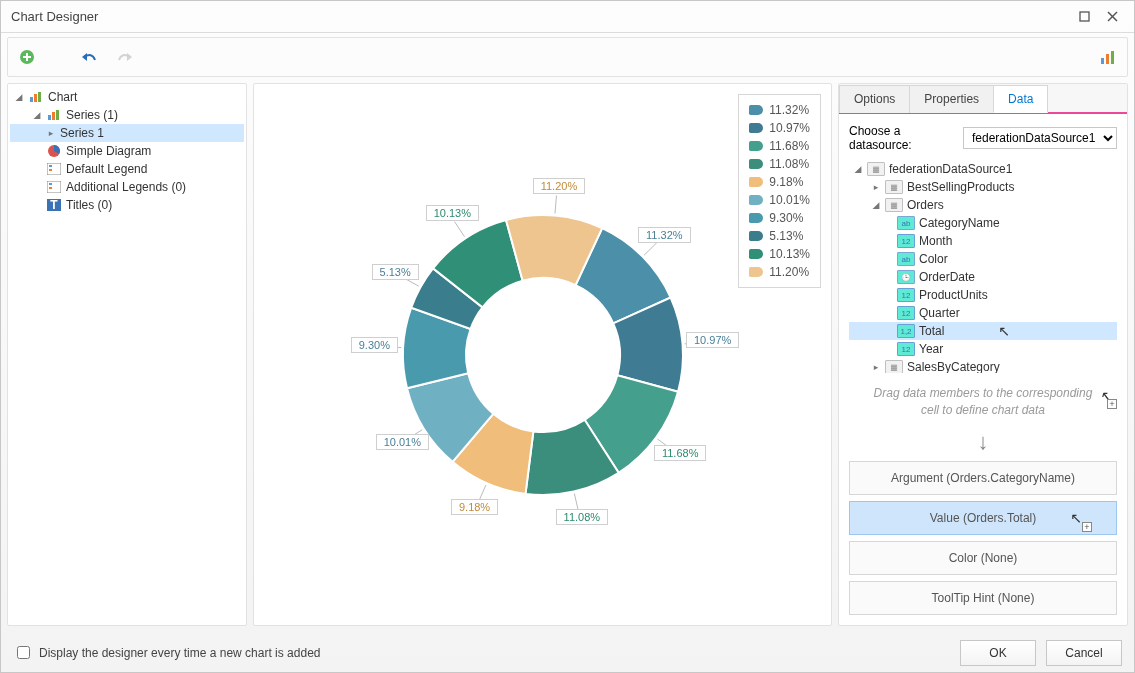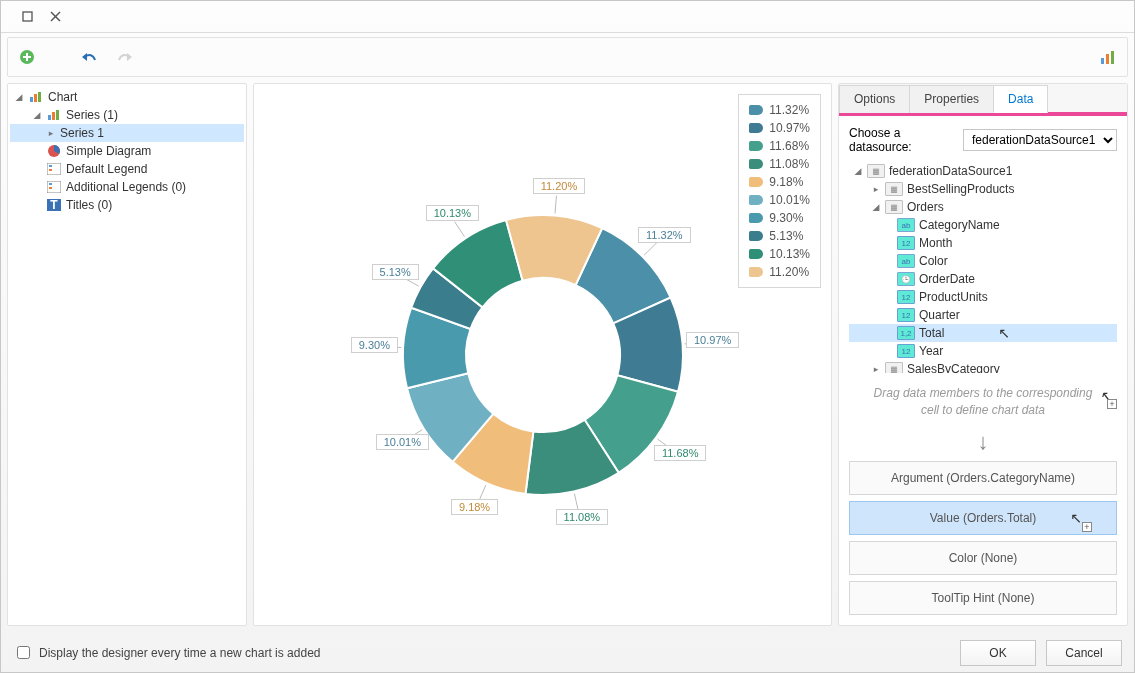--- a/index.html
+++ b/index.html
@@ -17,21 +17,21 @@
   .tree-row { display:flex; align-items:center; height:18px; padding:0 4px; gap:4px; color:#333; white-space:nowrap; cursor:default;}
   .tree-row.sel { background:#cfe8ff; }
   .tree-caret { width:10px; color:#777; font-size:9px; text-align:center;}
   .tree-ind { display:inline-block; }
   .ticon { width:16px; height:16px; display:flex;align-items:center;justify-content:center; }
   .preview { flex:1; position:relative; display:flex; align-items:center; justify-content:center; }
   .legend-box { position:absolute; top:10px; right:10px; border:1px solid #d7d7d7; padding:6px 10px; background:#fff; }
   .legend-item { display:flex; align-items:center; gap:6px; height:18px; color:#555;}
   .legend-sw { width:14px; height:10px; border-radius:2px 6px 6px 2px; }
   .right { width:290px; display:flex; flex-direction:column; }
-  .tabs { display:flex; border-bottom:4px solid #ec4899; background:#f7f7f7;}
+  .tabs { display:flex; border-bottom:2px solid #ec4899; background:#f7f7f7;}
   .tab { padding:6px 14px; border:1px solid #d7d7d7; border-bottom:none; margin-right:-1px; background:#f1f1f1; color:#444; cursor:pointer; position:relative; top:1px;}
   .tab.active { background:#fff; color:#0078d4; border-bottom:1px solid #fff;}
   .right-body { flex:1; padding:10px 10px; display:flex; flex-direction:column; gap:8px; overflow:hidden;}
   .ds-row { display:flex; align-items:center; gap:16px; }
   .ds-row select { flex:1; height:22px; border:1px solid #c7c7c7; background:#fff; padding:0 4px;}
   .ds-tree { flex:1; border:none; overflow:auto; }
   .ds-tree .tree-row { height:18px; }
   .field-icon { width:18px; height:14px; border:1px solid #7aa7d6; color:#3a72b5; font-size:8px; display:flex;align-items:center;justify-content:center; background:#5eead4; border-radius:1px;}
   .field-icon.num { border-color:#6aa0d8; }
   .field-icon.cont { border-color:#c0c0c0; background:#f1f1f1; color:#888;}
@@ -50,20 +50,21 @@
   svg.donut { width:380px; height:380px; }
   .mini-cursor { position:absolute; font-size:14px; color:#333; pointer-events:none;}
   .mini-plus { position:absolute; width:10px;height:10px;border:1px solid #888;background:#fff;font-size:9px;line-height:8px;text-align:center;color:#555;pointer-events:none;}
 </style>
 </head>
 <body>
 
 <div class="window">
 
   <div class="titlebar">
+    <span class="title">Chart Designer</span>
     <div class="winbtn">
       <svg width="11" height="11">
           <rect x="1" y="1" width="9" height="9" fill="none" stroke="#555" stroke-width="1.3"></rect>
         </svg>
     </div>
     <div class="winbtn">
       <svg width="11" height="11">
           <line x1="1" y1="1" x2="10" y2="10" stroke="#555" stroke-width="1.5"></line>
           <line x1="10" y1="1" x2="1" y2="10" stroke="#555" stroke-width="1.5"></line>
         </svg>

